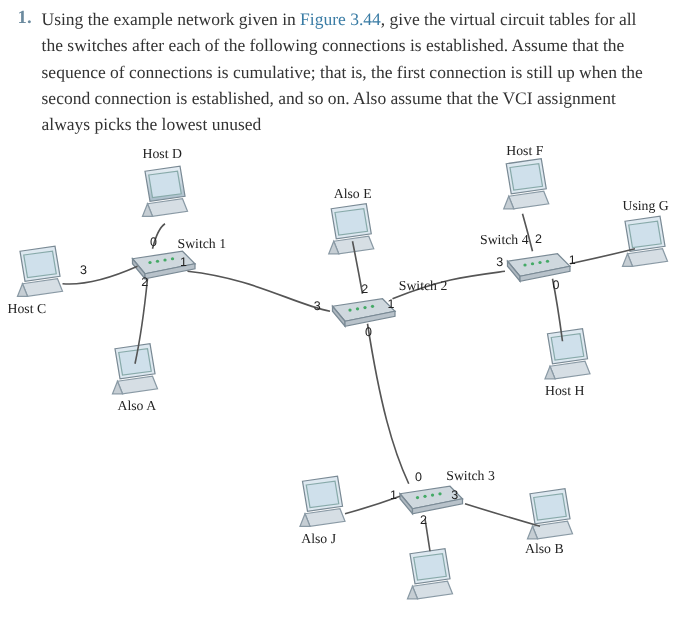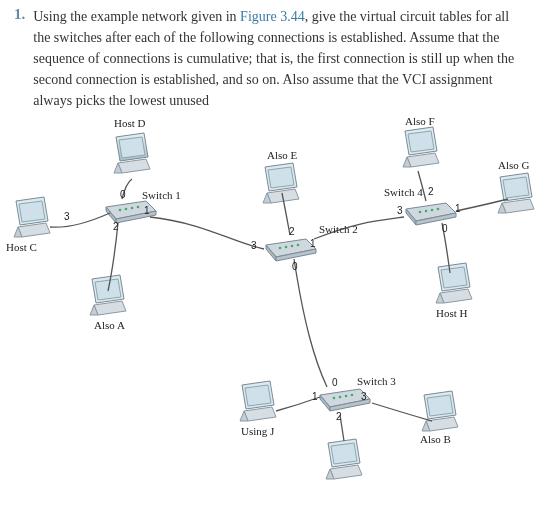--- a/index.html
+++ b/index.html
@@ -108,33 +108,33 @@
     <div class="node host" style="left:385px; top:2px;">
       <svg width="44" height="48" viewBox="0 0 44 48">
           <g>
             <path d="M6 6 L34 2 L38 26 L10 30 Z" fill="#dde8f0" stroke="#7a8a95"></path>
             <path d="M9 9 L32 6 L35 24 L12 27 Z" fill="#cfe0eb" stroke="#8aa"></path>
             <path d="M8 32 L36 28 L40 38 L12 42 Z" fill="#d6dee4" stroke="#8a9aa5"></path>
             <path d="M8 32 L12 42 L4 42 Z" fill="#c6ced4" stroke="#8a9aa5"></path>
           </g>
         </svg>
     </div>
-    <div class="node-label" style="left:391px; top:-8px;">Also F</div>
+    <div class="node-label" style="left:391px; top:-8px;">Host F</div>
 
     <div class="node host" style="left:480px; top:48px;">
       <svg width="44" height="48" viewBox="0 0 44 48">
           <g>
             <path d="M6 6 L34 2 L38 26 L10 30 Z" fill="#dde8f0" stroke="#7a8a95"></path>
             <path d="M9 9 L32 6 L35 24 L12 27 Z" fill="#cfe0eb" stroke="#8aa"></path>
             <path d="M8 32 L36 28 L40 38 L12 42 Z" fill="#d6dee4" stroke="#8a9aa5"></path>
             <path d="M8 32 L12 42 L4 42 Z" fill="#c6ced4" stroke="#8a9aa5"></path>
           </g>
         </svg>
     </div>
-    <div class="node-label" style="left:484px; top:36px;">Also G</div>
+    <div class="node-label" style="left:484px; top:36px;">Using G</div>
 
     <div class="node host" style="left:418px; top:138px;">
       <svg width="44" height="48" viewBox="0 0 44 48">
           <g>
             <path d="M6 6 L34 2 L38 26 L10 30 Z" fill="#dde8f0" stroke="#7a8a95"></path>
             <path d="M9 9 L32 6 L35 24 L12 27 Z" fill="#cfe0eb" stroke="#8aa"></path>
             <path d="M8 32 L36 28 L40 38 L12 42 Z" fill="#d6dee4" stroke="#8a9aa5"></path>
             <path d="M8 32 L12 42 L4 42 Z" fill="#c6ced4" stroke="#8a9aa5"></path>
           </g>
         </svg>
@@ -144,21 +144,21 @@
     <div class="node host" style="left:222px; top:256px;">
       <svg width="44" height="48" viewBox="0 0 44 48">
           <g>
             <path d="M6 6 L34 2 L38 26 L10 30 Z" fill="#dde8f0" stroke="#7a8a95"></path>
             <path d="M9 9 L32 6 L35 24 L12 27 Z" fill="#cfe0eb" stroke="#8aa"></path>
             <path d="M8 32 L36 28 L40 38 L12 42 Z" fill="#d6dee4" stroke="#8a9aa5"></path>
             <path d="M8 32 L12 42 L4 42 Z" fill="#c6ced4" stroke="#8a9aa5"></path>
           </g>
         </svg>
     </div>
-    <div class="node-label" style="left:227px; top:302px;">Using J</div>
+    <div class="node-label" style="left:227px; top:302px;">Also J</div>
 
     <div class="node host" style="left:404px; top:266px;">
       <svg width="44" height="48" viewBox="0 0 44 48">
           <g>
             <path d="M6 6 L34 2 L38 26 L10 30 Z" fill="#dde8f0" stroke="#7a8a95"></path>
             <path d="M9 9 L32 6 L35 24 L12 27 Z" fill="#cfe0eb" stroke="#8aa"></path>
             <path d="M8 32 L36 28 L40 38 L12 42 Z" fill="#d6dee4" stroke="#8a9aa5"></path>
             <path d="M8 32 L12 42 L4 42 Z" fill="#c6ced4" stroke="#8a9aa5"></path>
           </g>
         </svg>

